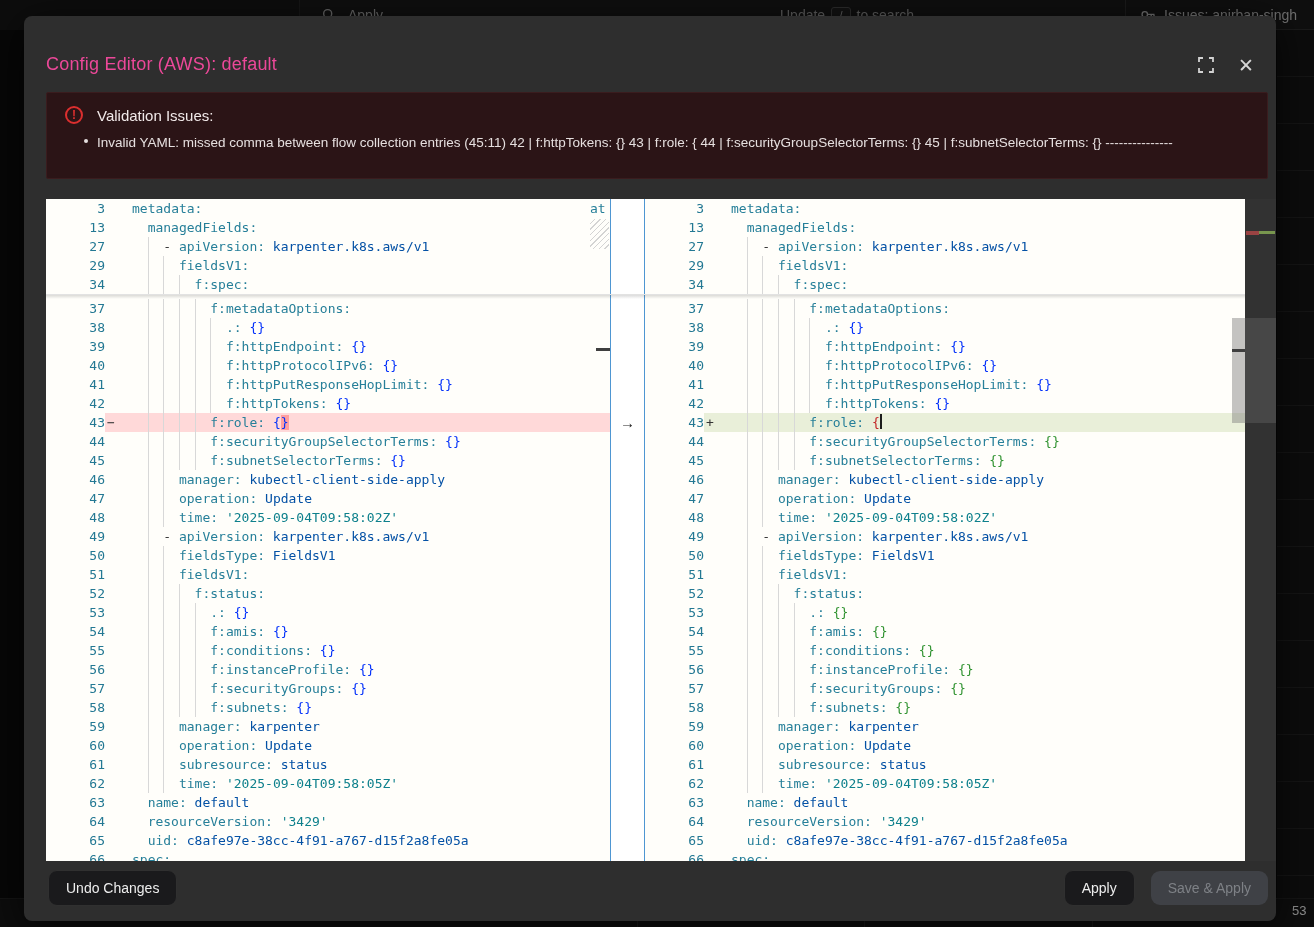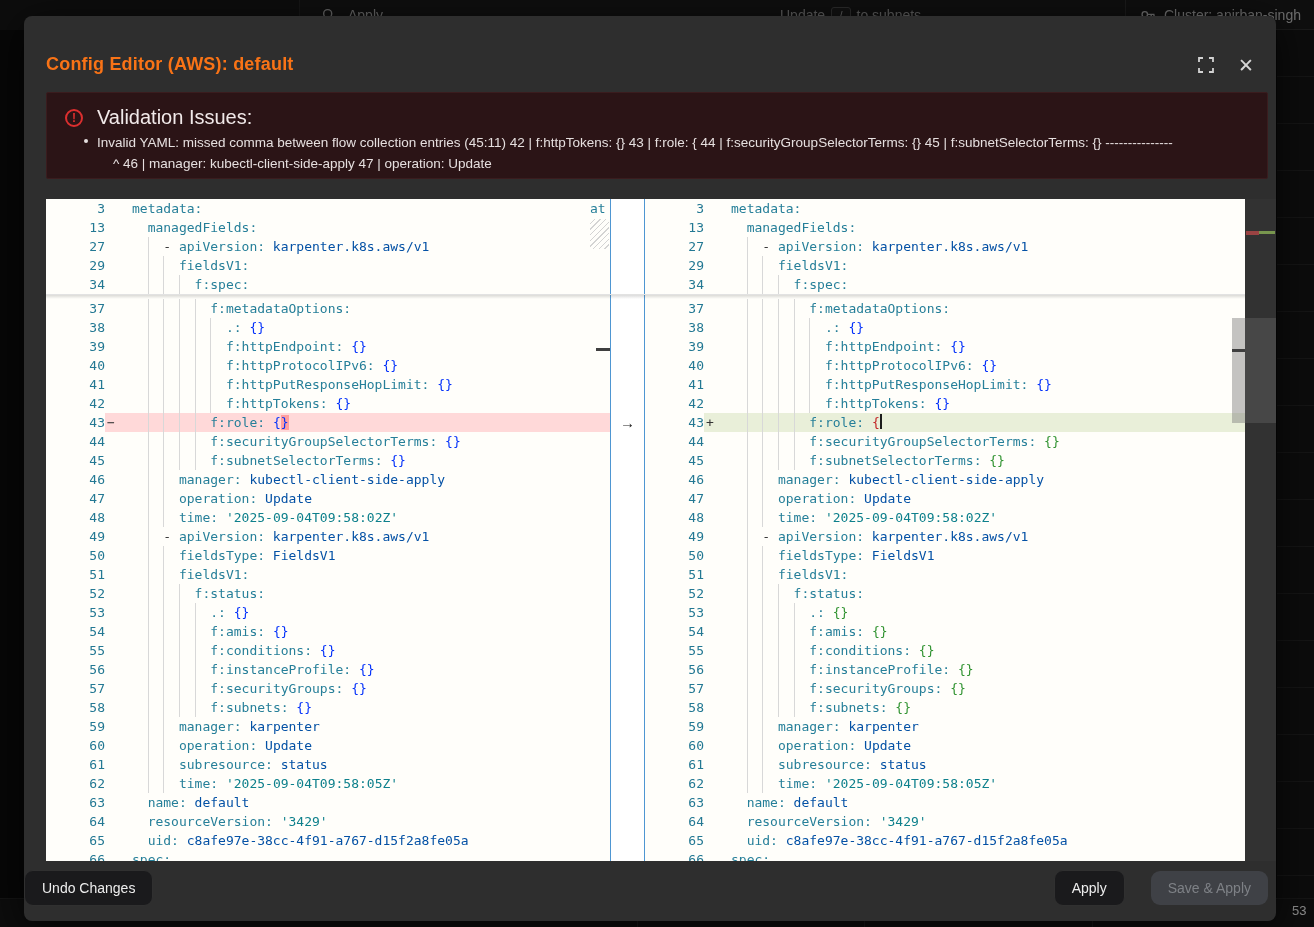--- a/index.html
+++ b/index.html
@@ -30,33 +30,33 @@
   .brc { position:absolute; top:0; height:29px; border-left:1px solid #2c2c2c;
     padding:6px 0 0 13px; font-size:13px; color:#9b9b9b; white-space:nowrap; overflow:hidden; }
   .overflow53 { position:absolute; left:1292px; top:903px; font-size:13px; color:#e8e8e8; }
 
   #overlay { position:absolute; inset:0; background:rgba(0,0,0,.4); z-index:5; }
 
   
   #modal { position:absolute; left:24px; top:16px; width:1252px; height:905px;
     background:#2e2e2e; border-radius:8px; z-index:10;
     box-shadow:0 8px 40px rgba(0,0,0,.7); }
-  .m-title { position:absolute; left:22px; top:38px; font-size:18px; font-weight:700;
-    color:#f97316; letter-spacing:.2px;text-align:center; }
+  .m-title { position:absolute; left:22px; top:38px; font-size:18px; font-weight:400;
+    color:#ec4899; letter-spacing:.2px;text-align:center; }
   .hd-icons { position:absolute; right:22px; top:40px; display:flex; gap:24px; align-items:center; }
   .hd-btn { background:none; border:none; cursor:pointer; color:#d2d2d2; padding:0; line-height:0; }
   .close-x { font-size:19px; color:#d6d6d6; line-height:18px; font-family:"DejaVu Sans",sans-serif; }
 
   
   .alert { position:absolute; left:22px; top:76px; right:8px; height:87px;
     background:#2b1416; border:1px solid #3a1c1e; border-radius:2px; }
   .alert-title-row { position:absolute; left:18px; top:13px; display:flex; align-items:center; gap:14px; }
   .err-icon { width:18px; height:18px; border:2px solid #dc2f2f; border-radius:50%;
     color:#dc2f2f; font-weight:700; font-size:12px; text-align:center; line-height:14px; flex:none; }
-  .alert-title { font-size:20px; color:#f1e9e9; }
+  .alert-title { font-size:15px; color:#f1e9e9; }
   .alert-body { position:absolute; left:50px; top:39px; right:24px; font-size:13.5px;
     line-height:21px; color:#e6dfdf; }
   .bullet-dot { position:absolute; left:37px; top:46px; width:4px; height:4px;
     border-radius:50%; background:#e6dfdf; }
   .aml2 { padding-left:16px; }
 
   
   #editor { position:absolute; left:22px; top:183px; width:1230px; height:662px; overflow:hidden; }
   .pane { position:absolute; top:0; height:662px; background:#fffefa; overflow:hidden; }
   #pane-left  { left:0; width:564px; }
@@ -98,50 +98,50 @@
   .ovr-dash-left { position:absolute; left:550px; top:149px; width:14px; height:3px; background:#3f3f3f; z-index:6; }
 
   .track-slider { position:absolute; left:1186px; top:119px; width:13px; height:105px;
     background:rgba(125,125,125,.45); z-index:6; }
   .track-dash { position:absolute; left:1186px; top:150px; width:13px; height:2.5px; background:#3f3f3f; z-index:7; }
   .strip-slider { position:absolute; left:0; top:119px; width:31px; height:105px; background:#474747; }
   .strip-red  { position:absolute; left:1px; top:32px; width:13px; height:4px; background:#9a4343; }
   .strip-green{ position:absolute; left:14px; top:32px; width:16px; height:3px; background:#78964e; }
 
   
-  .m-footer { position:absolute; left:0; right:8px; bottom:15px; display:flex;
-    align-items:center; gap:26px; }
+  .m-footer { position:absolute; left:24px; right:8px; bottom:15px; display:flex;
+    align-items:center; gap:16px; }
   .btn { font-family:"Liberation Sans",sans-serif; font-size:14px; border-radius:9px;
     padding:9px 17px; cursor:pointer; }
   .btn-dark { background:#1a1a1c; color:#ededed; border:1px solid #303030; }
   .btn-disabled { background:#3f4146; color:#7e8186; border:none; cursor:default; }
   .spacer { margin-right:auto; }
 </style>
 </head>
 <body>
 
 <div id="backdrop">
   <div class="masthead">
     <div class="mast-left"></div>
     <div class="search-wrap">
       <span class="search-icon">
         <svg width="14" height="14" viewBox="0 0 16 16">
             <circle cx="6.5" cy="6.5" r="4.6" fill="none" stroke="#a9a9a9" stroke-width="1.6"></circle>
             <line x1="10.2" y1="10.2" x2="14.2" y2="14.2" stroke="#a9a9a9" stroke-width="1.8"></line>
           </svg>
       </span>
       <span class="search-ph">Apply</span>
-      <span class="press-hint"><span>Update</span><span class="keycap">/</span><span>to subnets</span></span>
+      <span class="press-hint"><span>Update</span><span class="keycap">/</span><span>to search</span></span>
     </div>
     <div class="mast-div"></div>
     <span class="cluster">
       <svg width="16" height="14" viewBox="0 0 20 16">
           <circle cx="6" cy="6" r="3.4" fill="none" stroke="#bdbdbd" stroke-width="1.7"></circle>
           <path d="M9 6h9M14 6v4M17.5 6v3" stroke="#bdbdbd" stroke-width="1.7" fill="none"></path>
-        </svg><span>Cluster: anirban-singh</span>
+        </svg><span>Issues: anirban-singh</span>
     </span>
   </div>
 
   <div class="right-rows"></div>
 
   <div class="bottom-row" id="bottom-row">
       <div class="brc" style="left: 637px; width: 226px;">subnet-0b9dbfbff9f6fd8d</div>
       <div class="brc" style="left: 864px; width: 226px;">subnet-000bh62edf6f6fcf</div>
       <div class="brc" style="left: 1092px; width: 226px;">subnet-0cf652bbd62d48fb6</div>
     </div>
@@ -162,21 +162,20 @@
   </div>
 
   <div class="alert">
     <div class="alert-title-row">
       <span class="err-icon">!</span>
       <span class="alert-title">Validation Issues:</span>
     </div>
     <span class="bullet-dot"></span>
     <div class="alert-body">
       <div>Invalid YAML: missed comma between flow collection entries (45:11) 42 | f:httpTokens: {} 43 | f:role: { 44 | f:securityGroupSelectorTerms: {} 45 | f:subnetSelectorTerms: {} ---------------</div>
-      <div class="aml2">^ 46 | manager: kubectl-client-side-apply 47 | operation: Update</div>
     </div>
   </div>
 
   <div id="editor">
     <div class="pane" id="pane-left">
       <div class="pane-body" id="left-body">
           <div class="crow"><span class="ln">37</span><span class="rc"><span class="mk"></span><span class="cd"><span class="ind" style="width: 10ch;"><i style="left: 2ch;"></i><i style="left: 4ch;"></i><i style="left: 6ch;"></i><i style="left: 8ch;"></i></span><span class="t-k">f:metadataOptions:</span></span></span></div>
           <div class="crow"><span class="ln">38</span><span class="rc"><span class="mk"></span><span class="cd"><span class="ind" style="width: 12ch;"><i style="left: 2ch;"></i><i style="left: 4ch;"></i><i style="left: 6ch;"></i><i style="left: 8ch;"></i><i style="left: 10ch;"></i></span><span class="t-k">.:</span><span class="t-b"> {}</span></span></span></div>
           <div class="crow"><span class="ln">39</span><span class="rc"><span class="mk"></span><span class="cd"><span class="ind" style="width: 12ch;"><i style="left: 2ch;"></i><i style="left: 4ch;"></i><i style="left: 6ch;"></i><i style="left: 8ch;"></i><i style="left: 10ch;"></i></span><span class="t-k">f:httpEndpoint:</span><span class="t-b"> {}</span></span></span></div>
           <div class="crow"><span class="ln">40</span><span class="rc"><span class="mk"></span><span class="cd"><span class="ind" style="width: 12ch;"><i style="left: 2ch;"></i><i style="left: 4ch;"></i><i style="left: 6ch;"></i><i style="left: 8ch;"></i><i style="left: 10ch;"></i></span><span class="t-k">f:httpProtocolIPv6:</span><span class="t-b"> {}</span></span></span></div>

